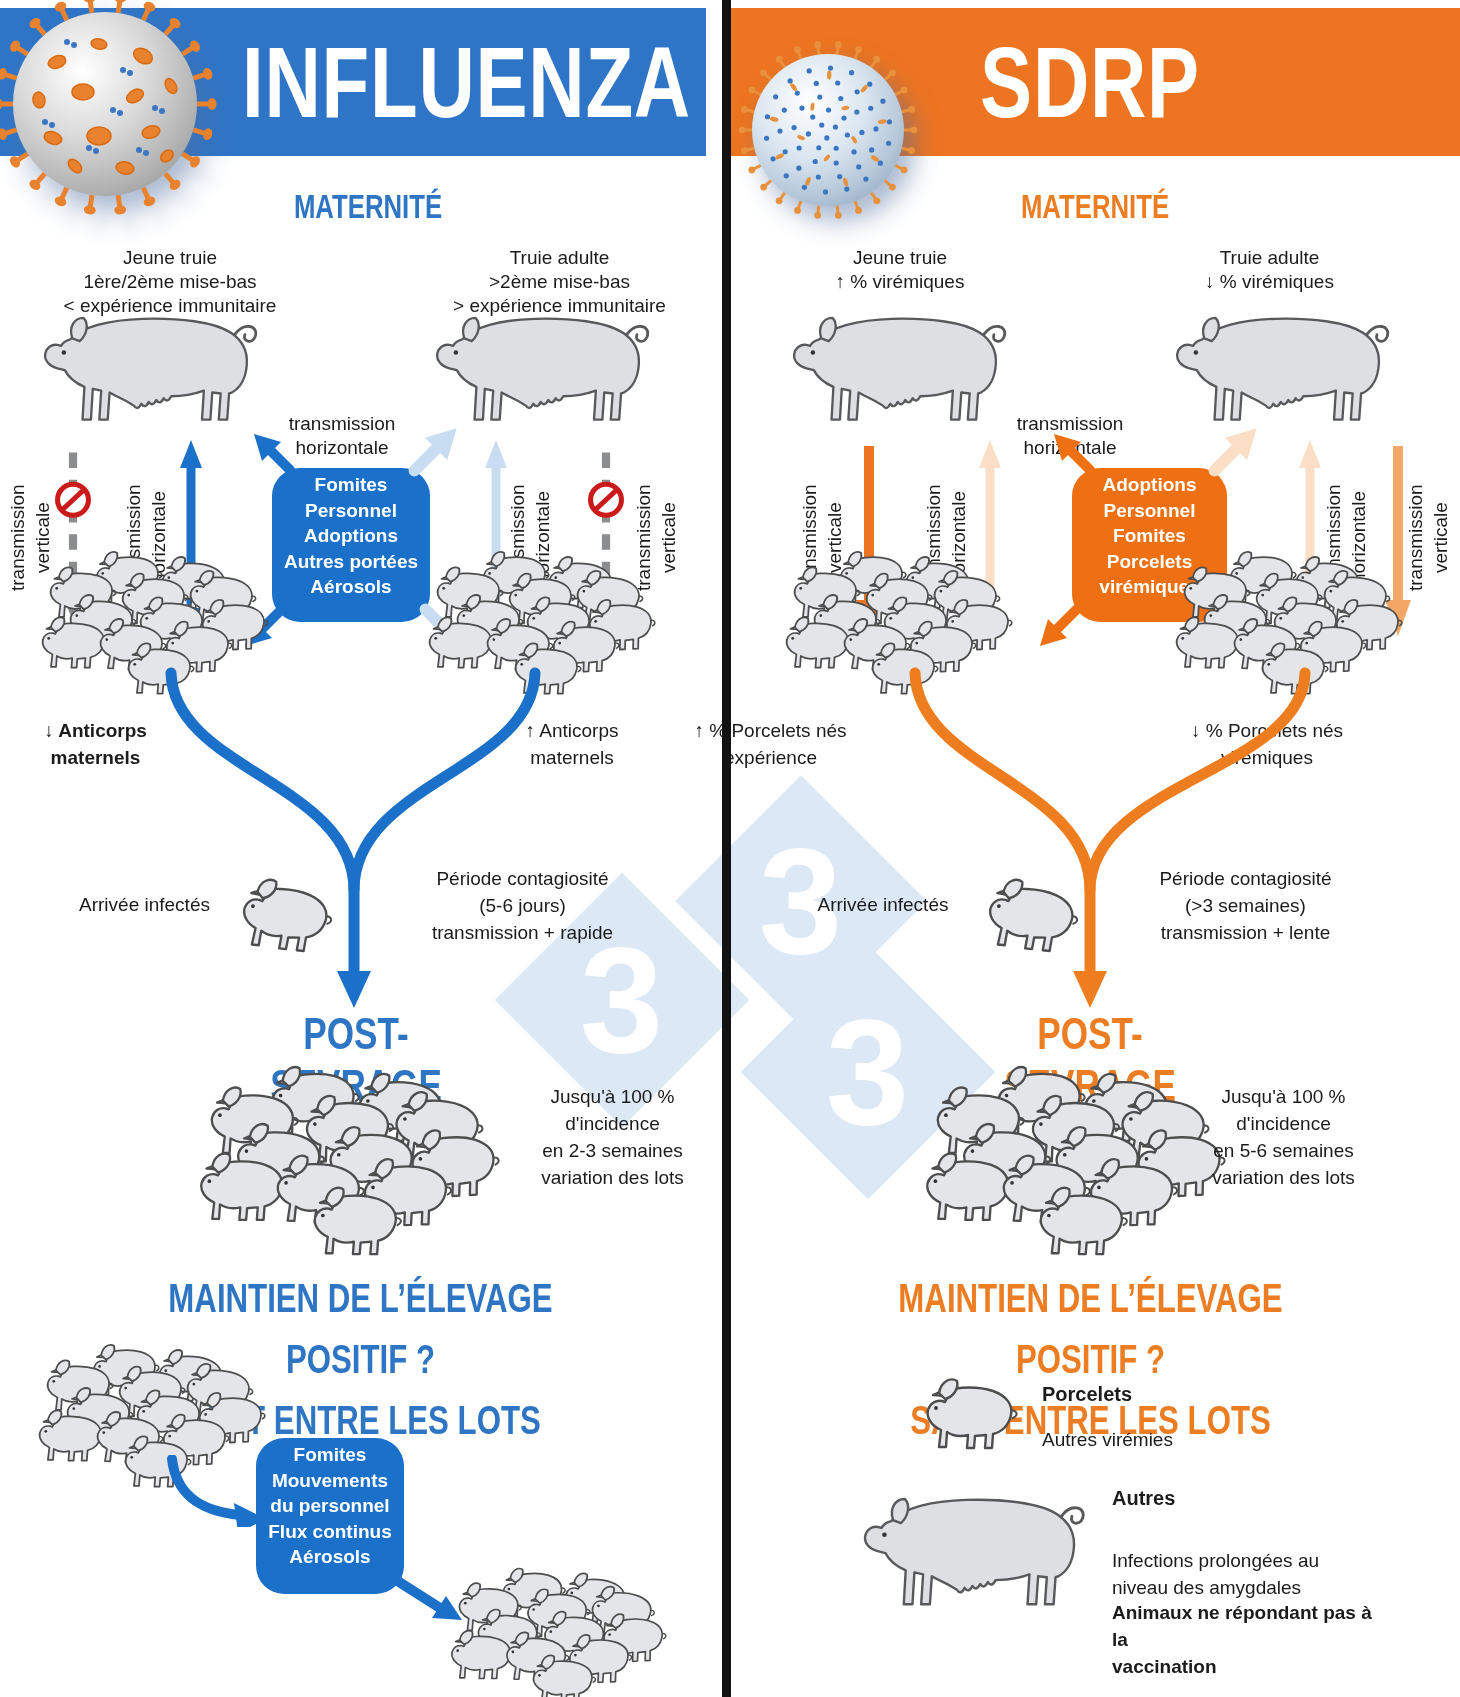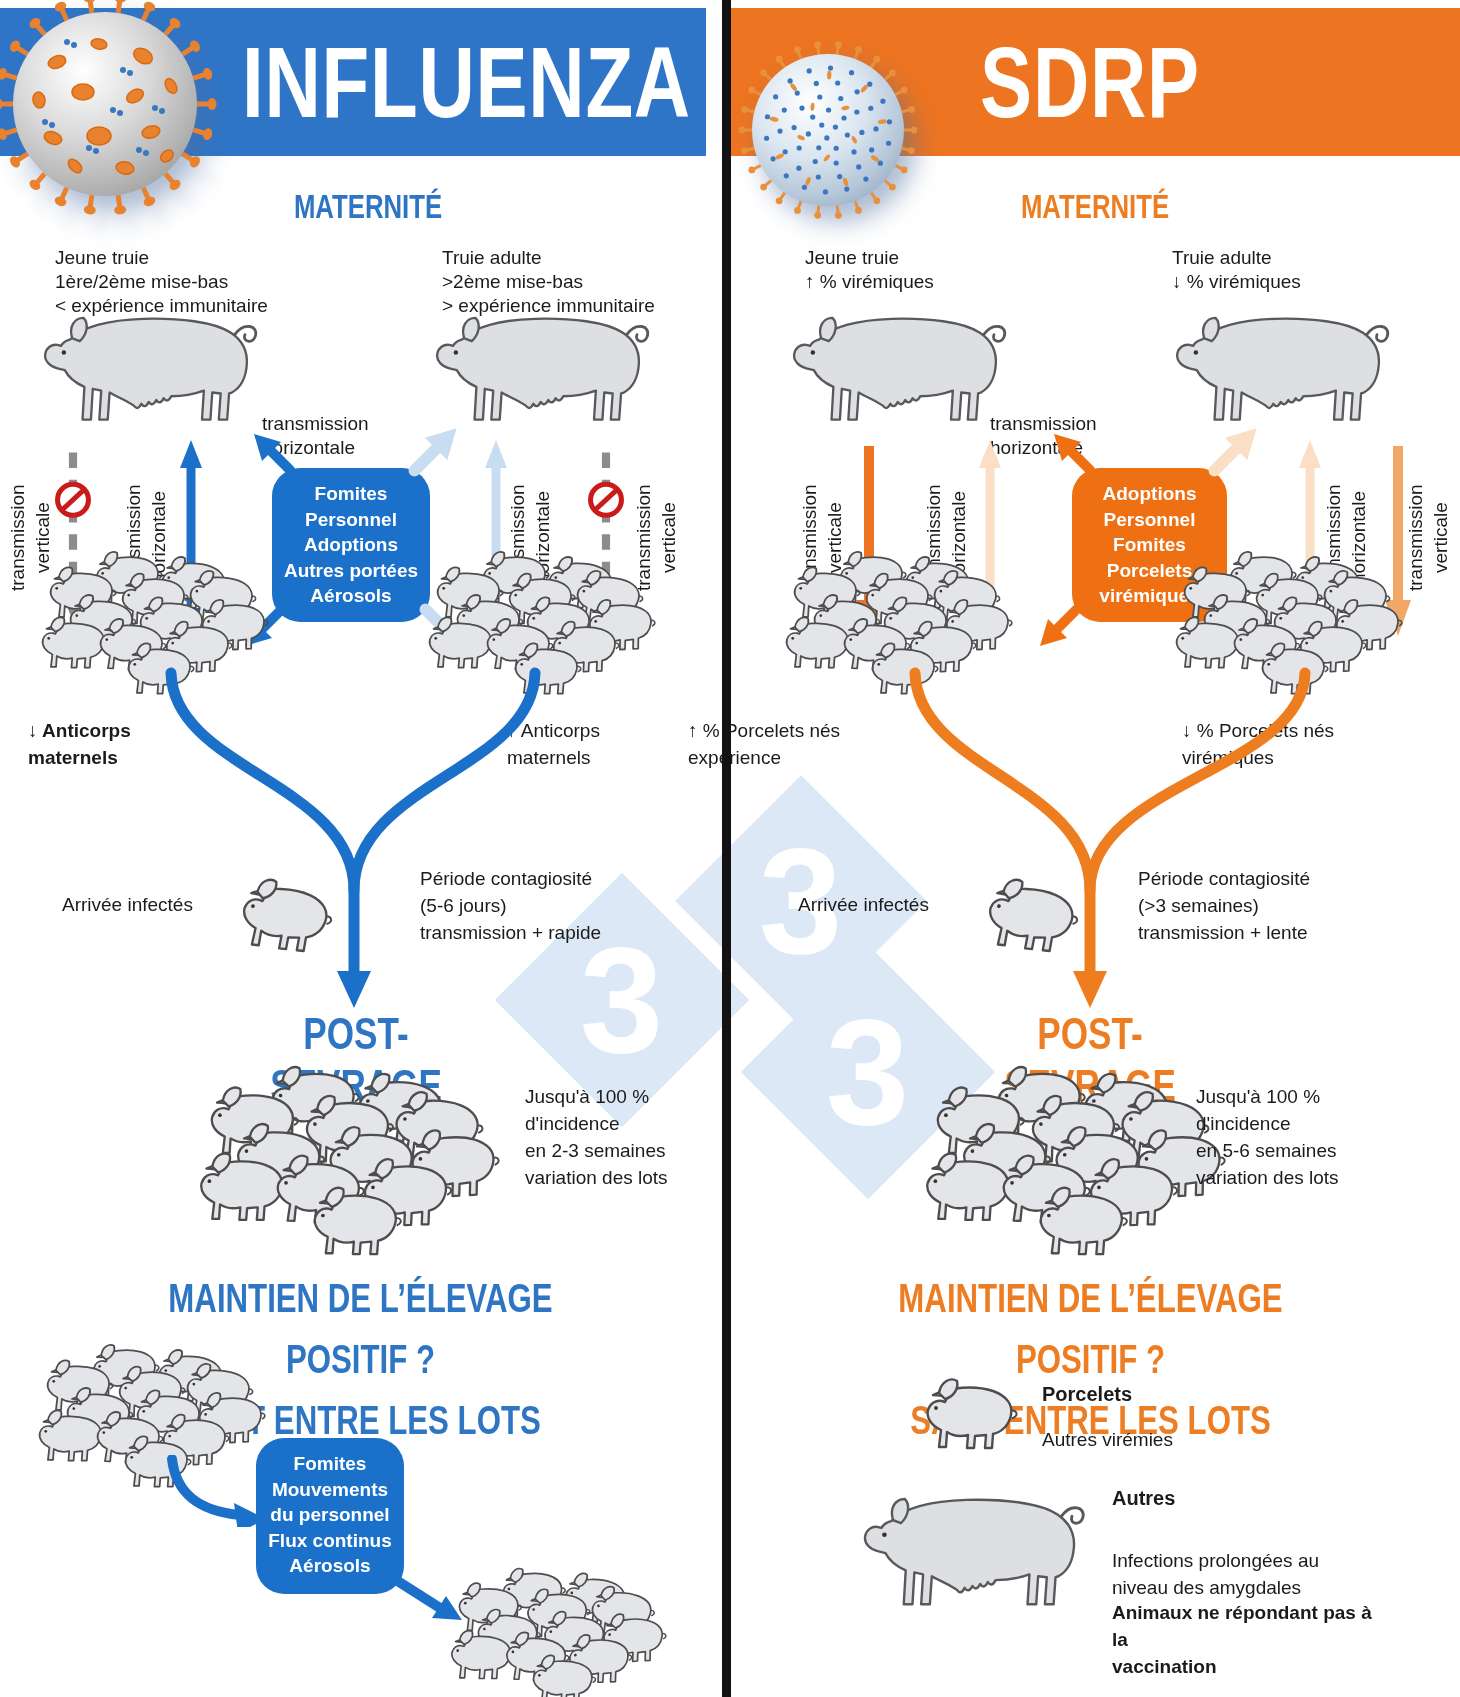--- a/index.html
+++ b/index.html
@@ -15,30 +15,30 @@
   .hd{position:absolute;font-weight:700;white-space:pre-line;text-align:center;
       transform:scaleX(.78);transform-origin:50% 50%;}
   .hd.white{color:#fff;}
   .hd.blue{color:#2E75C4;}
   .hd.orange{color:#ED7D22;}
   .hd.banner-title{font-size:100px;line-height:120px;letter-spacing:1px;}
   .hd.h-mat{font-size:33px;line-height:42px;}
   .hd.h-post{font-size:45px;line-height:52px;}
   .hd.h-maint{font-size:40px;line-height:1.52;}
   
-  .t{position:absolute;font-size:19px;line-height:1.25;text-align:left;white-space:pre-line;}
+  .t{position:absolute;font-size:19px;line-height:1.25;text-align:center;white-space:pre-line;}
   .lh14{line-height:1.42;}
   .tl{text-align:left;}
   .bold{font-weight:700;font-size:20px;}
   
   .rot{position:absolute;width:56px;height:200px;font-size:19px;line-height:1.3;
        writing-mode:vertical-rl;transform:rotate(180deg);text-align:center;white-space:pre-line;}
   
   .fbox{position:absolute;border-radius:28px;color:#fff;font-size:19px;font-weight:700;
-        line-height:25.5px;text-align:center;white-space:pre-line;padding-top:13px;box-sizing:border-box;}
+        line-height:25.5px;text-align:center;white-space:pre-line;padding-top:4px;box-sizing:border-box;}
   .fbox.blue{background:#1B70CA;}
   .fbox.orange{background:#EE7013;}
   
   .wm{position:absolute;background:#DCE8F5;display:flex;align-items:center;justify-content:center;z-index:0;}
   .wm span{color:#fff;font-weight:700;font-size:150px;transform:rotate(-45deg);}
   .diam{transform:rotate(45deg);}
   .z1{z-index:1;} .z3{z-index:3;}
   svg{display:block;}
   .vshadow{filter:drop-shadow(10px 14px 10px rgba(80,110,160,.45));}
 </style>

